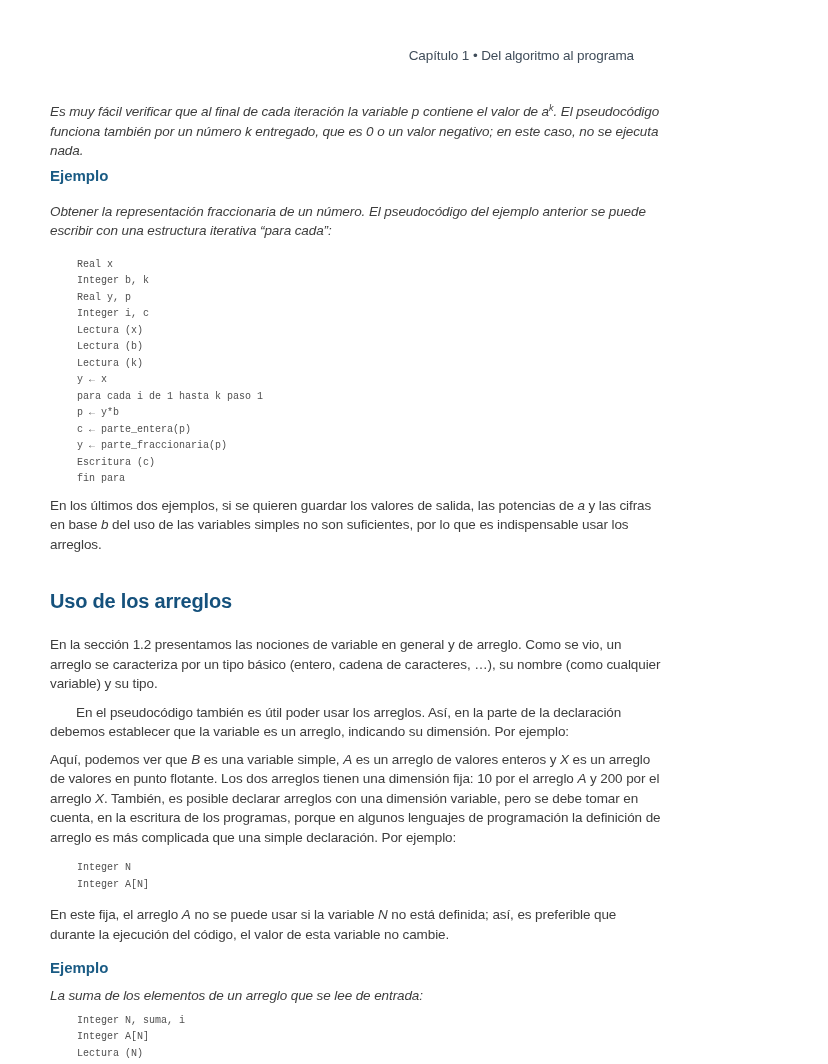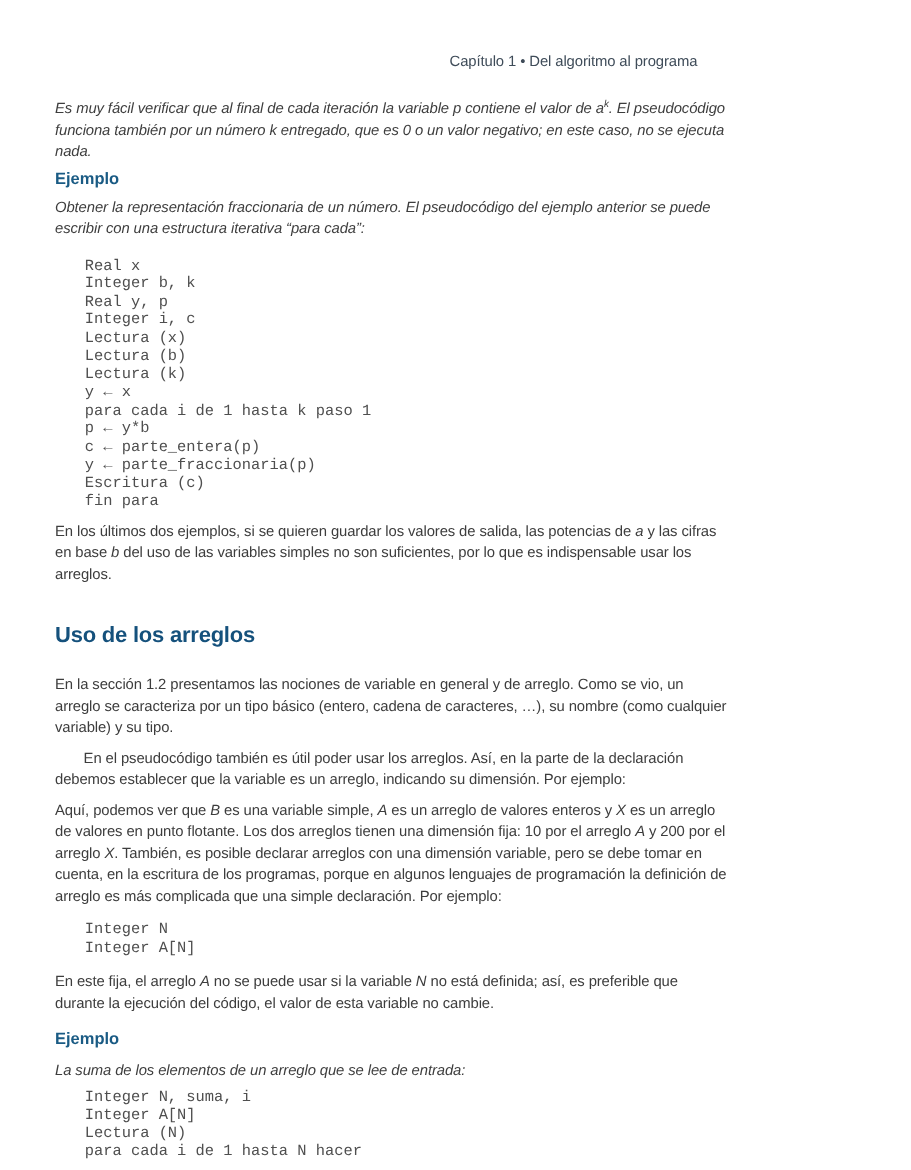--- a/index.html
+++ b/index.html
@@ -24,43 +24,43 @@
     line-height:19.5px;
     letter-spacing:-0.1px;
     color:var(--body-text,#3d3d3d);
   }
   .para.italic{font-style:italic;}
   .para.indent{text-indent:26px;}
   .var{font-style:italic;}
   sup{font-size:9px;font-style:italic;line-height:0;}
   .code{
     font-family:"Liberation Mono","DejaVu Sans Mono",monospace;
-    font-size:14px;
+    font-size:10px;
     line-height:16.5px;
     color:var(--code-text,#4f4f4f);
     margin:20px 0 0 27px;
     white-space:pre;
   }
   .section-heading{
     font-size:20px;
     font-weight:bold;
     letter-spacing:-0.2px;
     color:var(--section-heading,#15517c);
     margin:36px 0 0 0;
   }
   .example-heading{
     font-size:15px;
     font-weight:bold;
     color:var(--example-heading,#1a5b84);
     margin:10px 0 0 0;
   }
   
-  .content > :nth-child(1){margin-top:26px;}
+  .content > :nth-child(1){margin-top:39px;}
   .content > :nth-child(2){margin-top:6px;}
-  .content > :nth-child(3){margin-top:8px;}
+  .content > :nth-child(3){margin-top:18px;}
   .content > :nth-child(4){margin-top:16px;}
   .content > :nth-child(5){margin-top:8px;}
   .content > :nth-child(6){margin-top:36px;}
   .content > :nth-child(7){margin-top:22px;}
   .content > :nth-child(8){margin-top:9px;}
   .content > :nth-child(9){margin-top:8px;}
   .content > :nth-child(10){margin-top:13px;}
   .content > :nth-child(11){margin-top:12px;}
   .content > :nth-child(12){margin-top:15px;}
   .content > :nth-child(13){margin-top:10px;}

